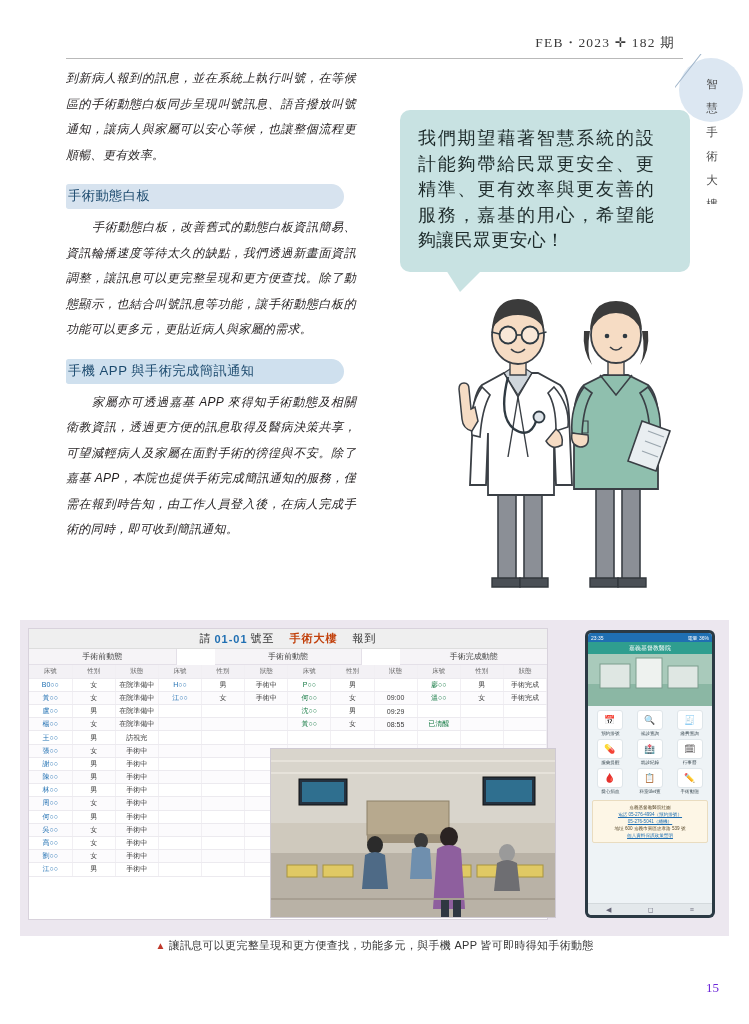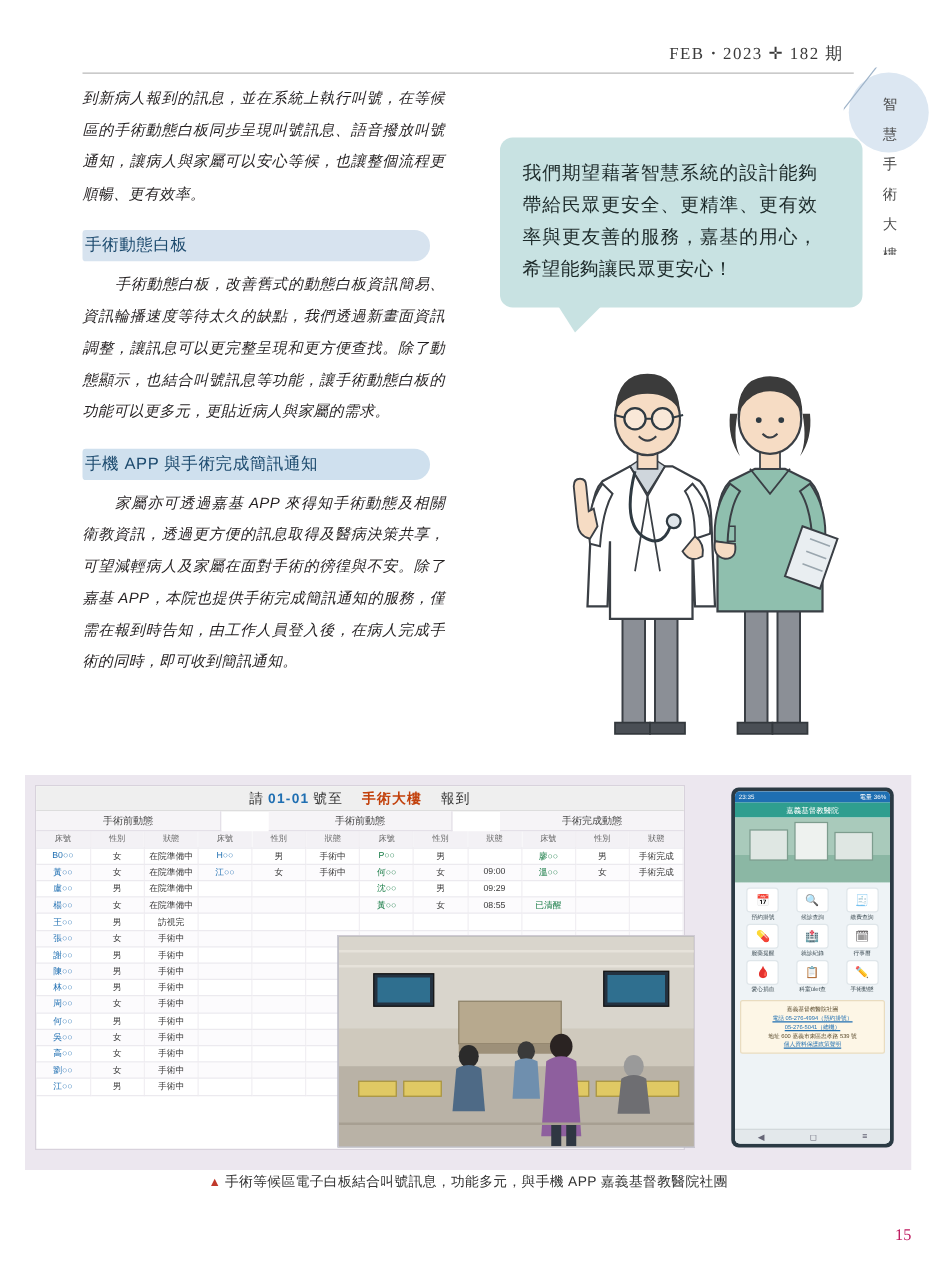--- a/index.html
+++ b/index.html
@@ -76,21 +76,21 @@
   .section-head.alt { background:#cfe0ee; }
 
   
   .bubble-wrap {
     position:absolute; top:110px; left:400px; width:290px;
   }
   .bubble {
     background:#c8e2e2;
     border-radius:10px;
     padding:16px 36px 18px 18px;
-    font-size:15px;
+    font-size:18px;
     line-height:25.5px;
     letter-spacing:0.3px;
     text-align:justify;
     color:#1d2a2a;
     position:relative;
   }
   .bubble:after {
     content:"";
     position:absolute; bottom:-20px; left:46px;
     border-left:14px solid transparent;
@@ -201,23 +201,23 @@
   }
 
   
   .caption {
     position:absolute; left:20px; top:938px; width:709px;
     font-size:11px; color:#333; text-align:center; letter-spacing:0.3px;
   }
   .caption .tri { color:#c0392b; font-size:10px; margin-right:3px; }
 
   .page-num {
-    position:absolute; right:20px; bottom:28px;
+    position:absolute; right:30px; bottom:28px;
     font-family:"Liberation Serif", serif;
-    font-size:13px; color:#be185d;text-align:center;
+    font-size:13px; color:#6d28d9;text-align:center;
   }
 </style>
 </head>
 <body>
 
 <div class="page-header">FEB・2023 ✛ 182 期</div>
 <div class="header-rule"></div>
 
 <div class="corner-deco">
   <div class="corner-circle"></div>
@@ -673,16 +673,16 @@
       <div class="phone-nav">
         <span>◀</span>
         <span>◻</span>
         <span>≡</span>
       </div>
     </div>
   </div>
 </div>
 
 <div class="caption">
-  <span class="tri">▲</span><span>手術等候區電子白板結合叫號訊息，功能多元，與手機 APP 嘉義基督教醫院社團</span>
+  <span class="tri">▲</span><span>讓訊息可以更完整呈現和更方便查找，功能多元，與手機 APP 皆可即時得知手術動態</span>
 </div>
 
 <div class="page-num">15</div>
 
 </body></html>

